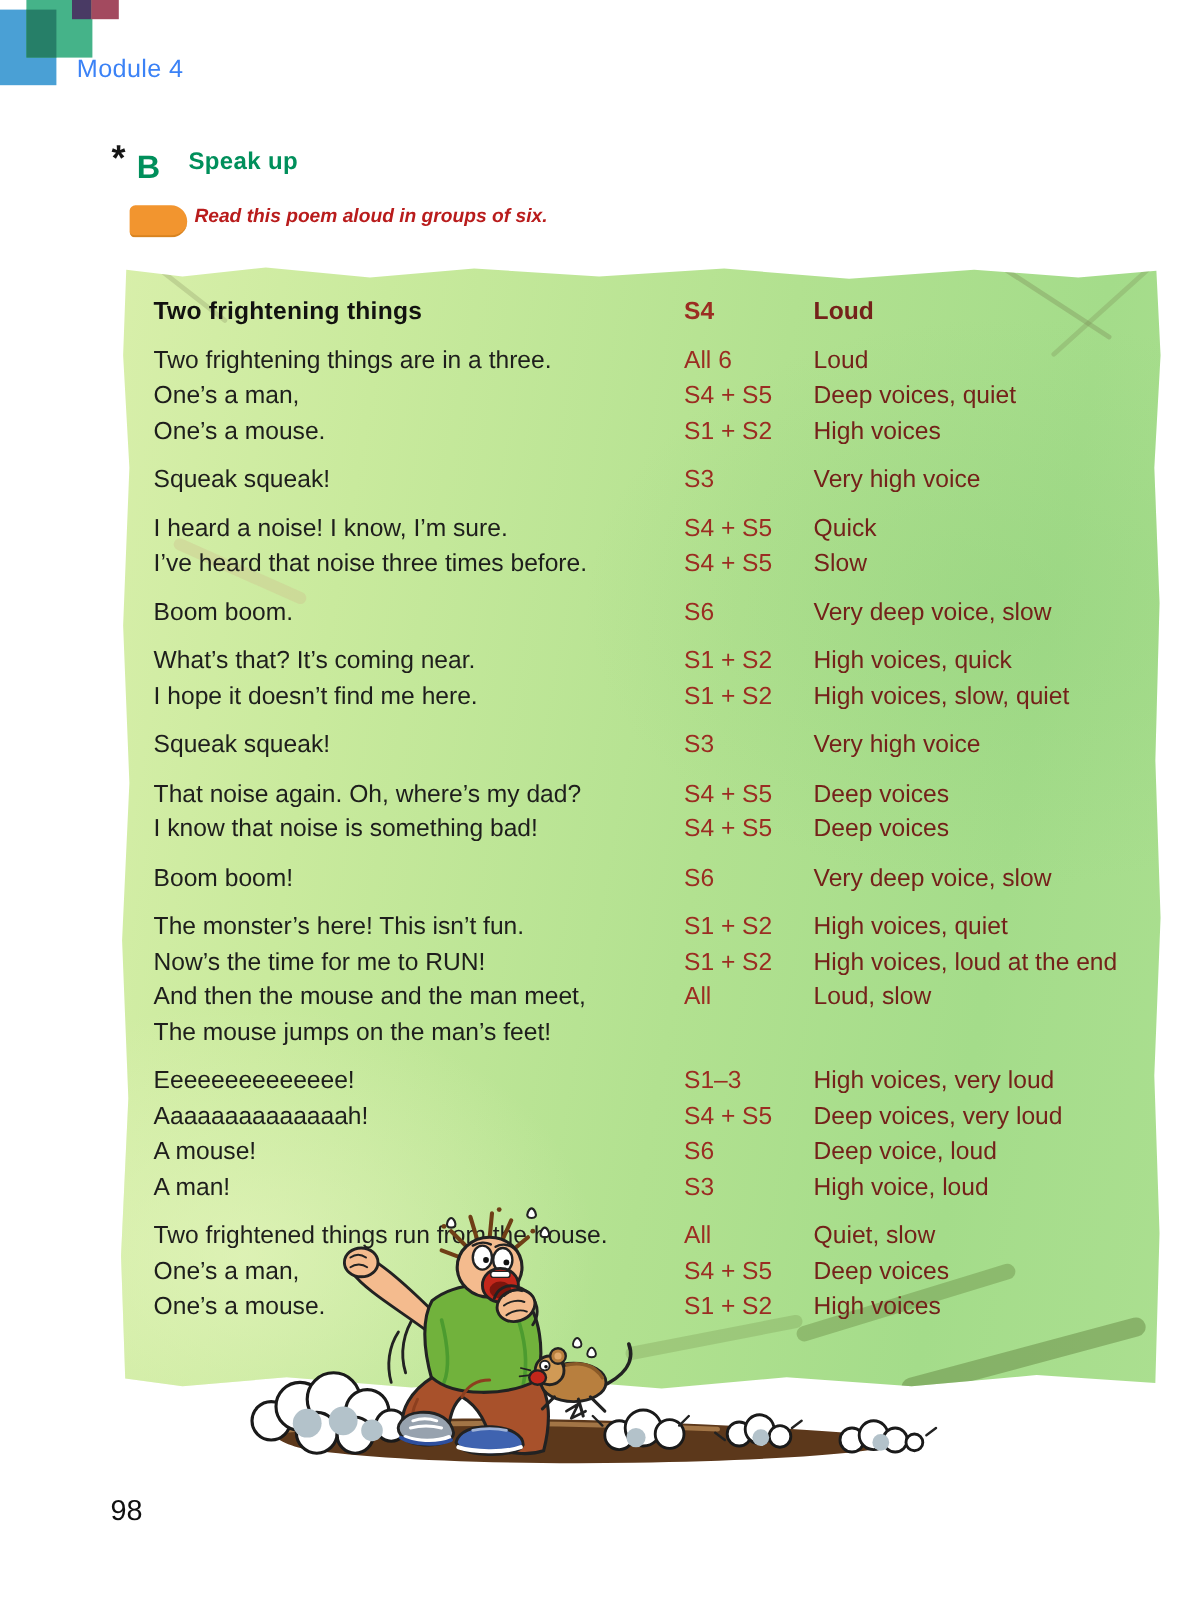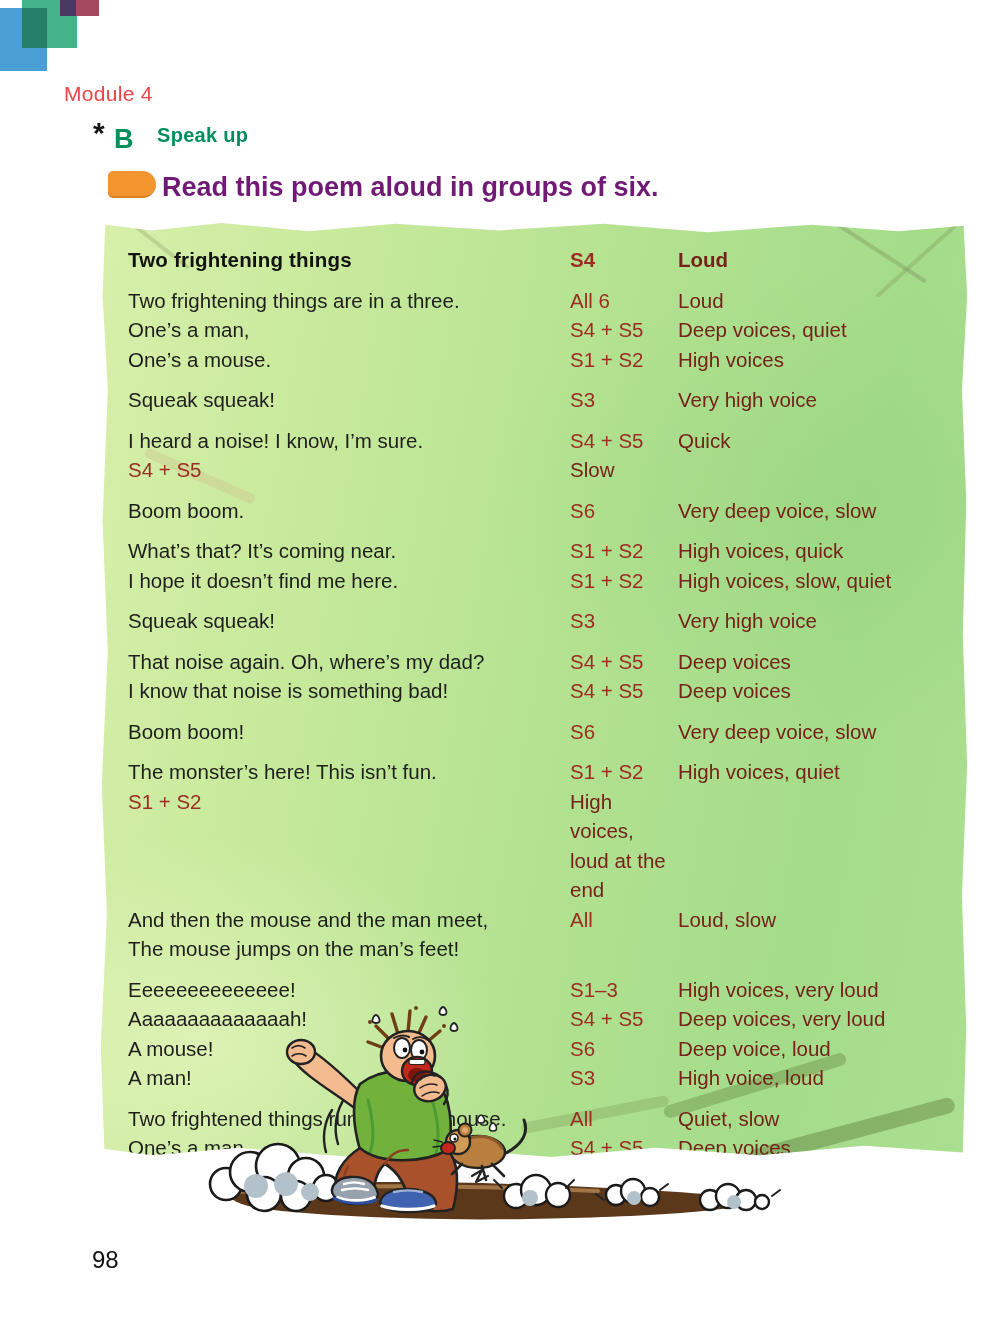--- a/index.html
+++ b/index.html
@@ -11,33 +11,33 @@
   .abs{position:absolute;}
 
   
   .sq{position:absolute;}
   .sq-blue  {left:0px;  top:8px;  width:47px; height:63px; background:#4aa0d5;}
   .sq-green {left:22px; top:0px;  width:55px; height:48px; background:#45b389;}
   .sq-overlap{left:22px;top:8px;  width:25px; height:40px; background:#267f68;}
   .sq-purple{left:60px; top:0px;  width:16px; height:16px; background:#493a64;}
   .sq-maroon{left:76px; top:0px;  width:23px; height:16px; background:#a34a5f;}
 
-  .module-label{left:64px;top:46px;font-size:21px;color:#ef4444;letter-spacing:.3px;margin-top:36px;}
+  .module-label{left:64px;top:46px;font-size:21px;color:#3b82f6;letter-spacing:.3px;}
 
   
   .marker{left:93px;top:116px;font-size:30px;color:#161616;font-weight:700;}
   .sec-letter{left:114px;top:124px;font-size:27px;font-weight:700;color:var(--accent-green);}
   .sec-title{left:157px;top:124px;font-size:20px;font-weight:700;color:var(--accent-green);letter-spacing:.3px;}
 
   .tag{
     left:108px;top:171px;width:48px;height:25px;background:var(--tag-orange);
     border-radius:5px 14px 14px 5px;border-bottom:2px solid #d8831f;
   }
   .instruction{
-    left:162px;top:172px;font-size:27px;font-weight:700;color:#701a75;
+    left:162px;top:172px;font-size:16px;font-style:italic;font-weight:700;color:#b91c1c;
   }
 
   
   .panel{
     left:100px;top:221px;width:868px;height:938px;
     background:
       radial-gradient(ellipse 420px 300px at 12% 88%, rgba(238,248,200,.55), rgba(238,248,200,0) 70%),
       radial-gradient(ellipse 500px 340px at 85% 30%, rgba(140,205,120,.35), rgba(140,205,120,0) 70%),
       linear-gradient(100deg,#d8efaa 0%,#c9ea9d 22%,#b2e190 55%,#a4dc8a 80%,#abdf90 100%);
     clip-path:polygon(
@@ -132,20 +132,21 @@
             <span class="c-voice">Very high voice</span>
           </div>
         </div>
         <div class="stanza">
           <div class="row">
             <span class="c-line">I heard a noise! I know, I’m sure.</span>
             <span class="c-speaker">S4 + S5</span>
             <span class="c-voice">Quick</span>
           </div>
           <div class="row">
+            <span class="c-line">I’ve heard that noise three times before.</span>
             <span class="c-speaker">S4 + S5</span>
             <span class="c-voice">Slow</span>
           </div>
         </div>
         <div class="stanza">
           <div class="row">
             <span class="c-line">Boom boom.</span>
             <span class="c-speaker">S6</span>
             <span class="c-voice">Very deep voice, slow</span>
           </div>
@@ -188,20 +189,21 @@
             <span class="c-voice">Very deep voice, slow</span>
           </div>
         </div>
         <div class="stanza">
           <div class="row">
             <span class="c-line">The monster’s here! This isn’t fun.</span>
             <span class="c-speaker">S1 + S2</span>
             <span class="c-voice">High voices, quiet</span>
           </div>
           <div class="row">
+            <span class="c-line">Now’s the time for me to RUN!</span>
             <span class="c-speaker">S1 + S2</span>
             <span class="c-voice">High voices, loud at the end</span>
           </div>
           <div class="row">
             <span class="c-line">And then the mouse and the man meet,</span>
             <span class="c-speaker">All</span>
             <span class="c-voice">Loud, slow</span>
           </div>
           <div class="row">
             <span class="c-line">The mouse jumps on the man’s feet!</span>

